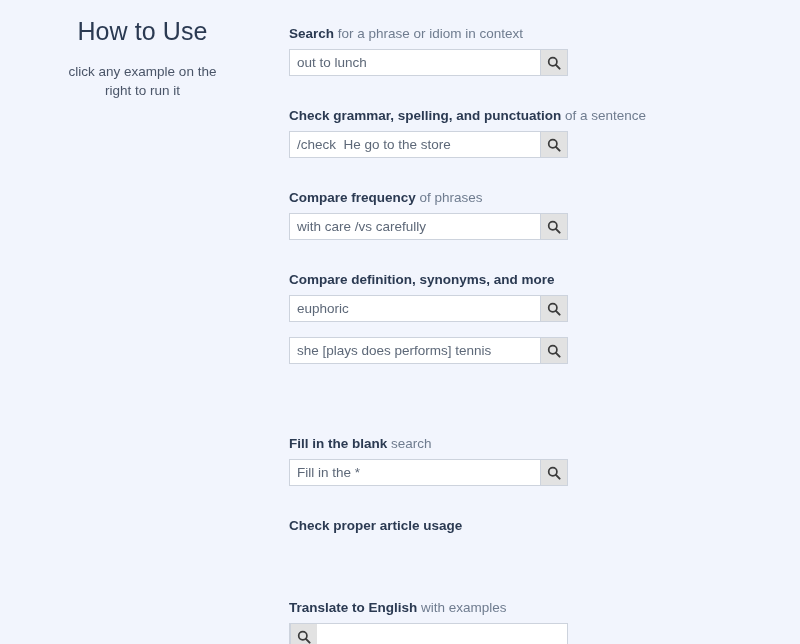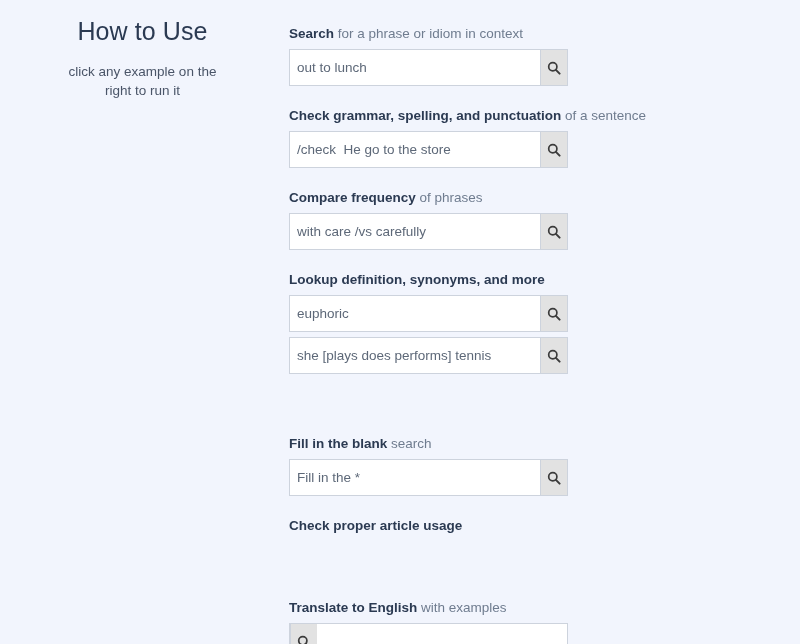--- a/index.html
+++ b/index.html
@@ -74,21 +74,21 @@
   }
   .example-label .light {
     font-weight: normal;
     color: #6f7c8f;
   }
 
   .search-box {
     display: flex;
     align-items: stretch;
     width: 279px;
-    height: 37px;
+    height: 27px;
     border: 1px solid #cdd3dd;
     background: #ffffff;
     box-sizing: border-box;
   }
   .search-input {
     flex: 1 1 auto;
     border: 0;
     outline: 0;
     background: transparent;
     font-family: "Liberation Sans", sans-serif;
@@ -171,21 +171,21 @@
           <svg width="14" height="14" viewBox="0 0 14 14" aria-hidden="true">
             <circle cx="5.8" cy="5.8" r="4.1" fill="none" stroke="#3b3b3b" stroke-width="1.7"></circle>
             <line x1="8.9" y1="8.9" x2="12.6" y2="12.6" stroke="#3b3b3b" stroke-width="2" stroke-linecap="round"></line>
           </svg>
         </span>
       </button>
     </div>
   </div>
       <div class="example-row">
     <div class="example-label">
-      <span class="strong">Lookup definition, synonyms, and more</span><span class="light"></span>
+      <span class="strong">Compare definition, synonyms, and more</span><span class="light"></span>
     </div>
     <div class="search-box">
       <input class="search-input" type="text" value="euphoric" placeholder="euphoric" style="">
       <button class="search-button" type="button" title="Search">
         <span>
           <svg width="14" height="14" viewBox="0 0 14 14" aria-hidden="true">
             <circle cx="5.8" cy="5.8" r="4.1" fill="none" stroke="#3b3b3b" stroke-width="1.7"></circle>
             <line x1="8.9" y1="8.9" x2="12.6" y2="12.6" stroke="#3b3b3b" stroke-width="2" stroke-linecap="round"></line>
           </svg>
         </span>

